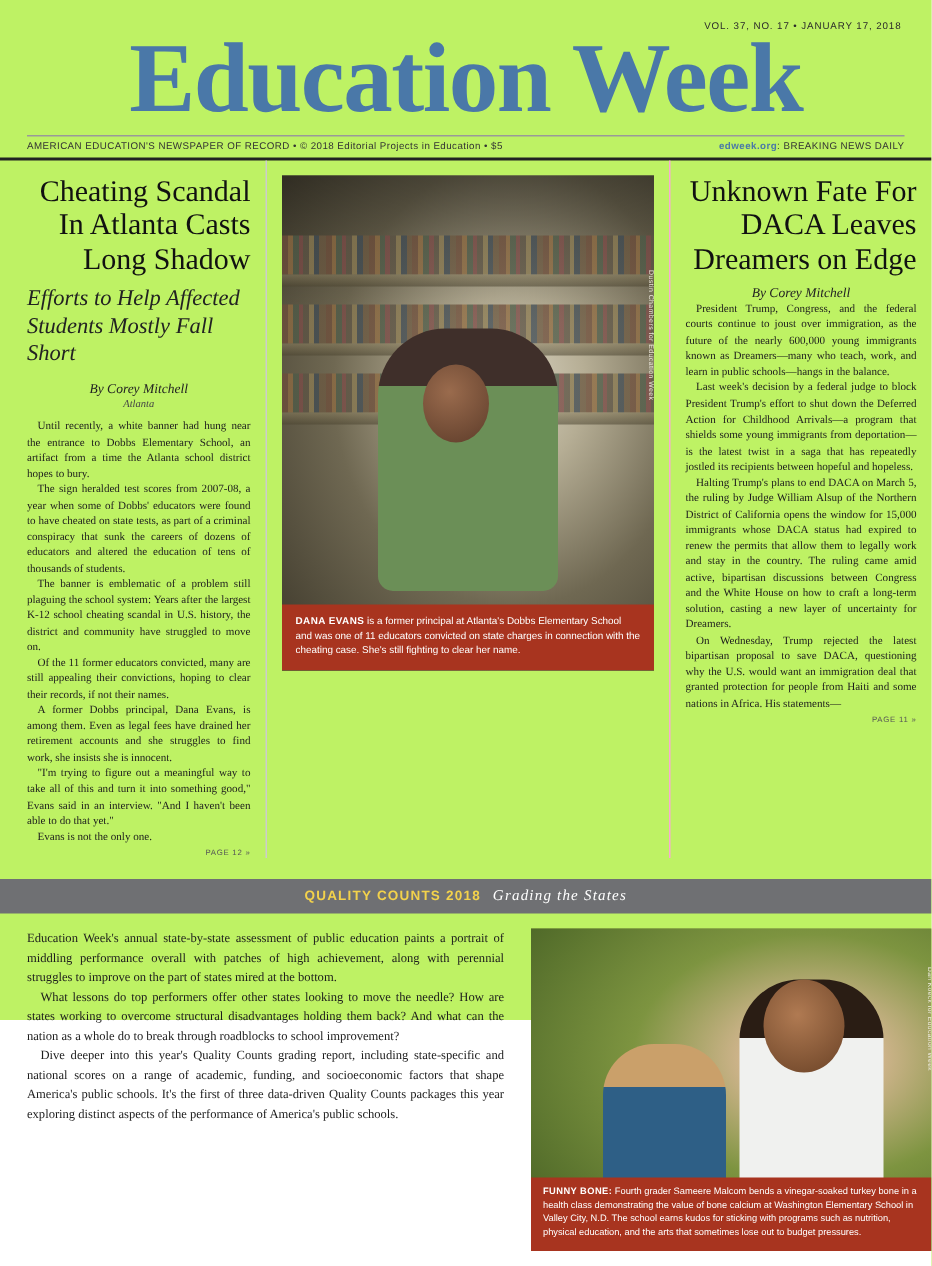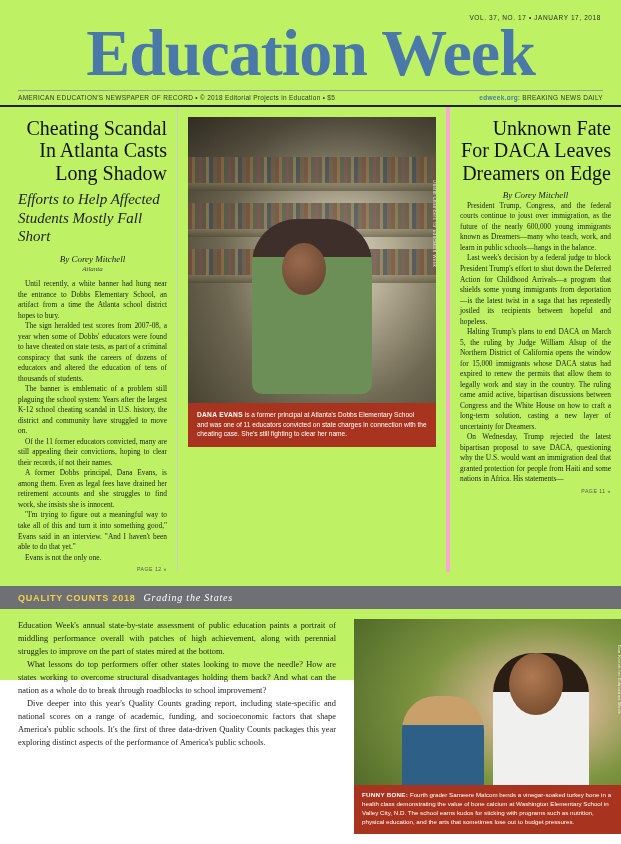--- a/index.html
+++ b/index.html
@@ -56,21 +56,21 @@
   
   .top-area {
     display: grid;
     grid-template-columns: 160px 268px 165px;
     gap: 0px;
     padding: 0 18px;
   }
   .col { padding-top: 10px; }
   .col-left { padding-right: 10px; border-right: 1px solid #ccc; }
   .col-mid { padding: 10px 10px 0 10px; }
-  .col-right { padding-left: 10px; border-left: 4px solid #f9a8d4; }
+  .col-right { padding-left: 10px; border-left: 1px solid #f9a8d4; }
 
   .headline {
     font-family: "Liberation Serif", serif;
     font-size: 20px;
     line-height: 1.12;
     font-weight: normal;
     margin: 0 0 6px 0;
     color: #111;
     text-align: right;
   }
@@ -175,20 +175,21 @@
 
   
   .qc-band {
     margin: 14px 0 0 0;
     background: #6f7073;
     color: #fff;
     padding: 6px 18px;
     font-family: "Liberation Sans", sans-serif;
     font-size: 9px;
     letter-spacing: 0.8px;
+    text-align: center;
   }
   .qc-band .qc-title { font-weight: bold; color: #f3d24b; margin-right: 8px; }
   .qc-band .qc-sub { font-style: italic; color:#fff; font-family:"Liberation Serif", serif; font-size:10px; }
 
   
   .qc-main {
     display: grid;
     grid-template-columns: 318px 267px;
     padding: 10px 18px 0 18px;
     gap: 18px;

